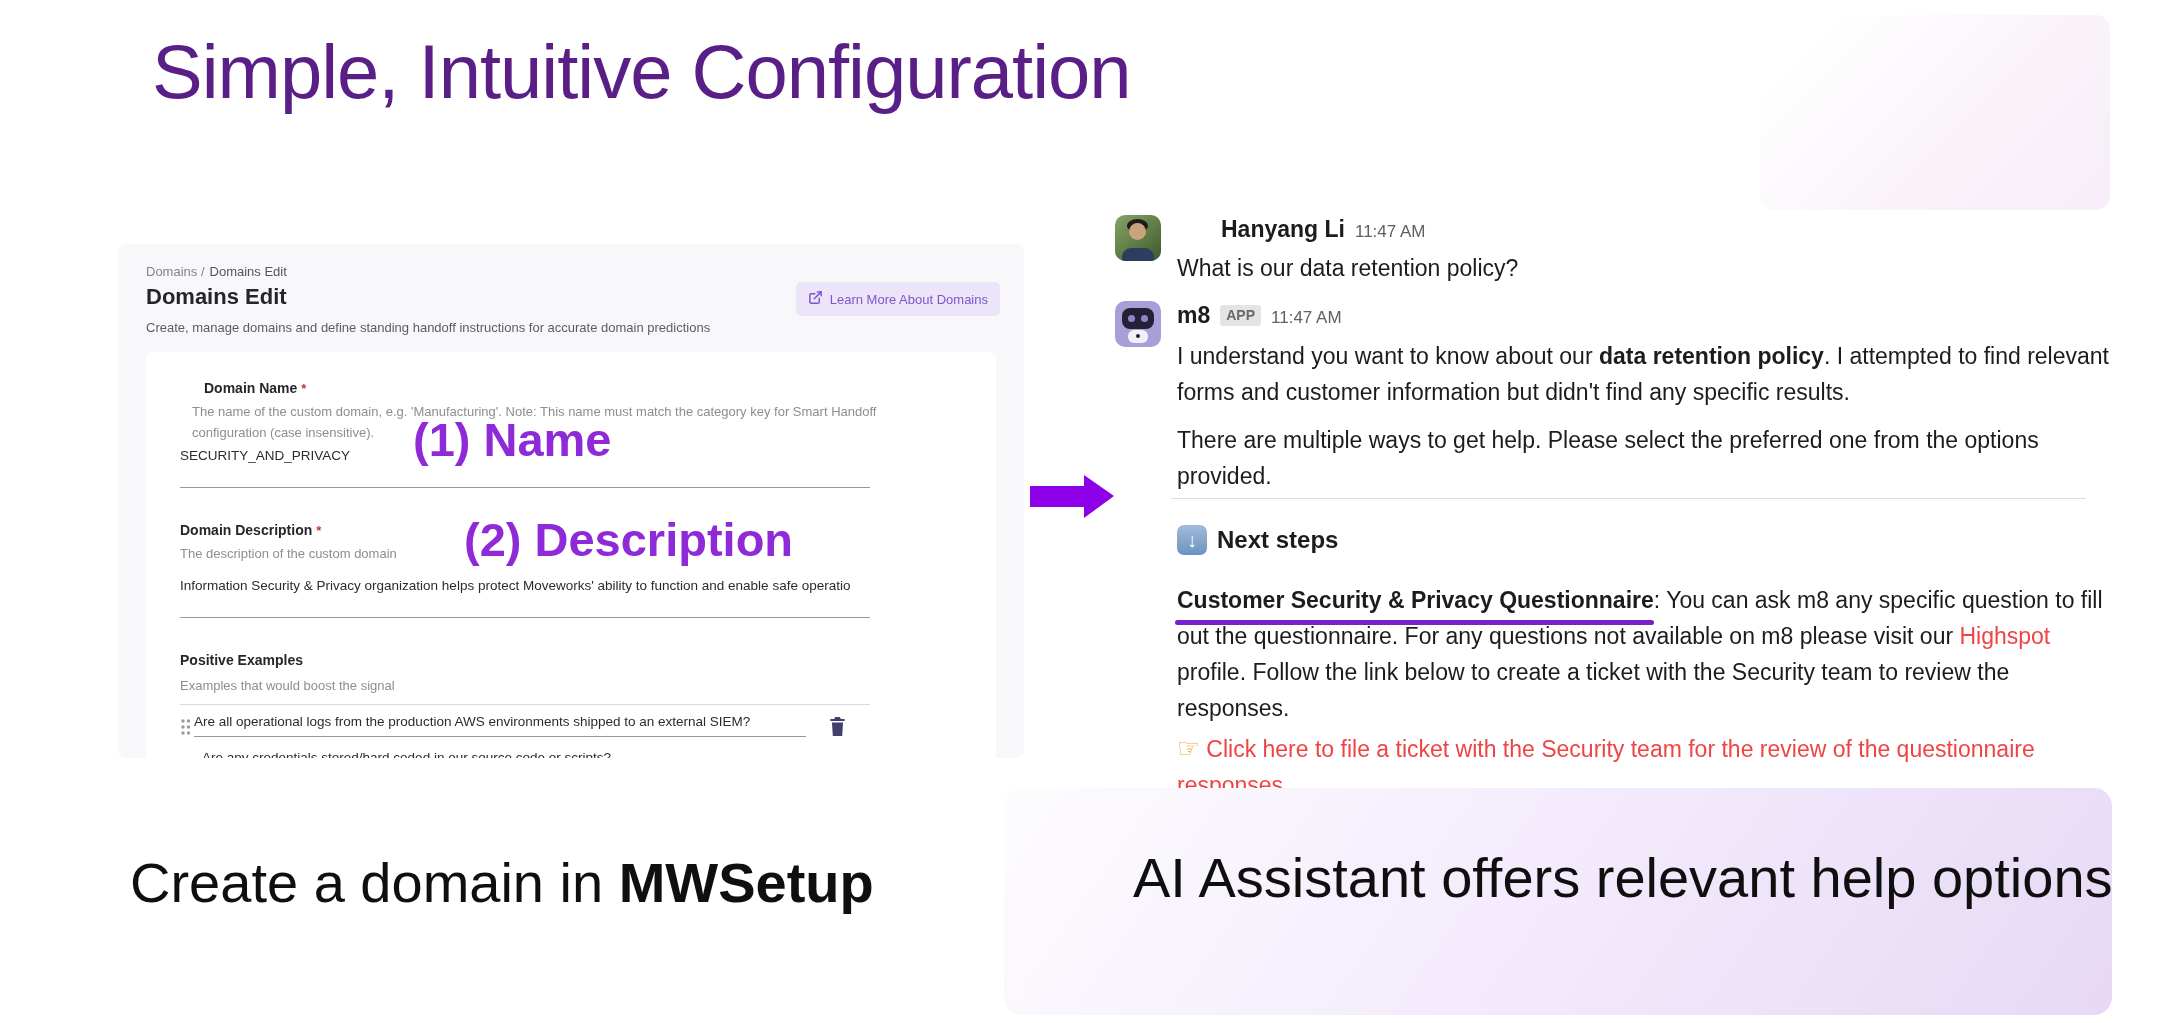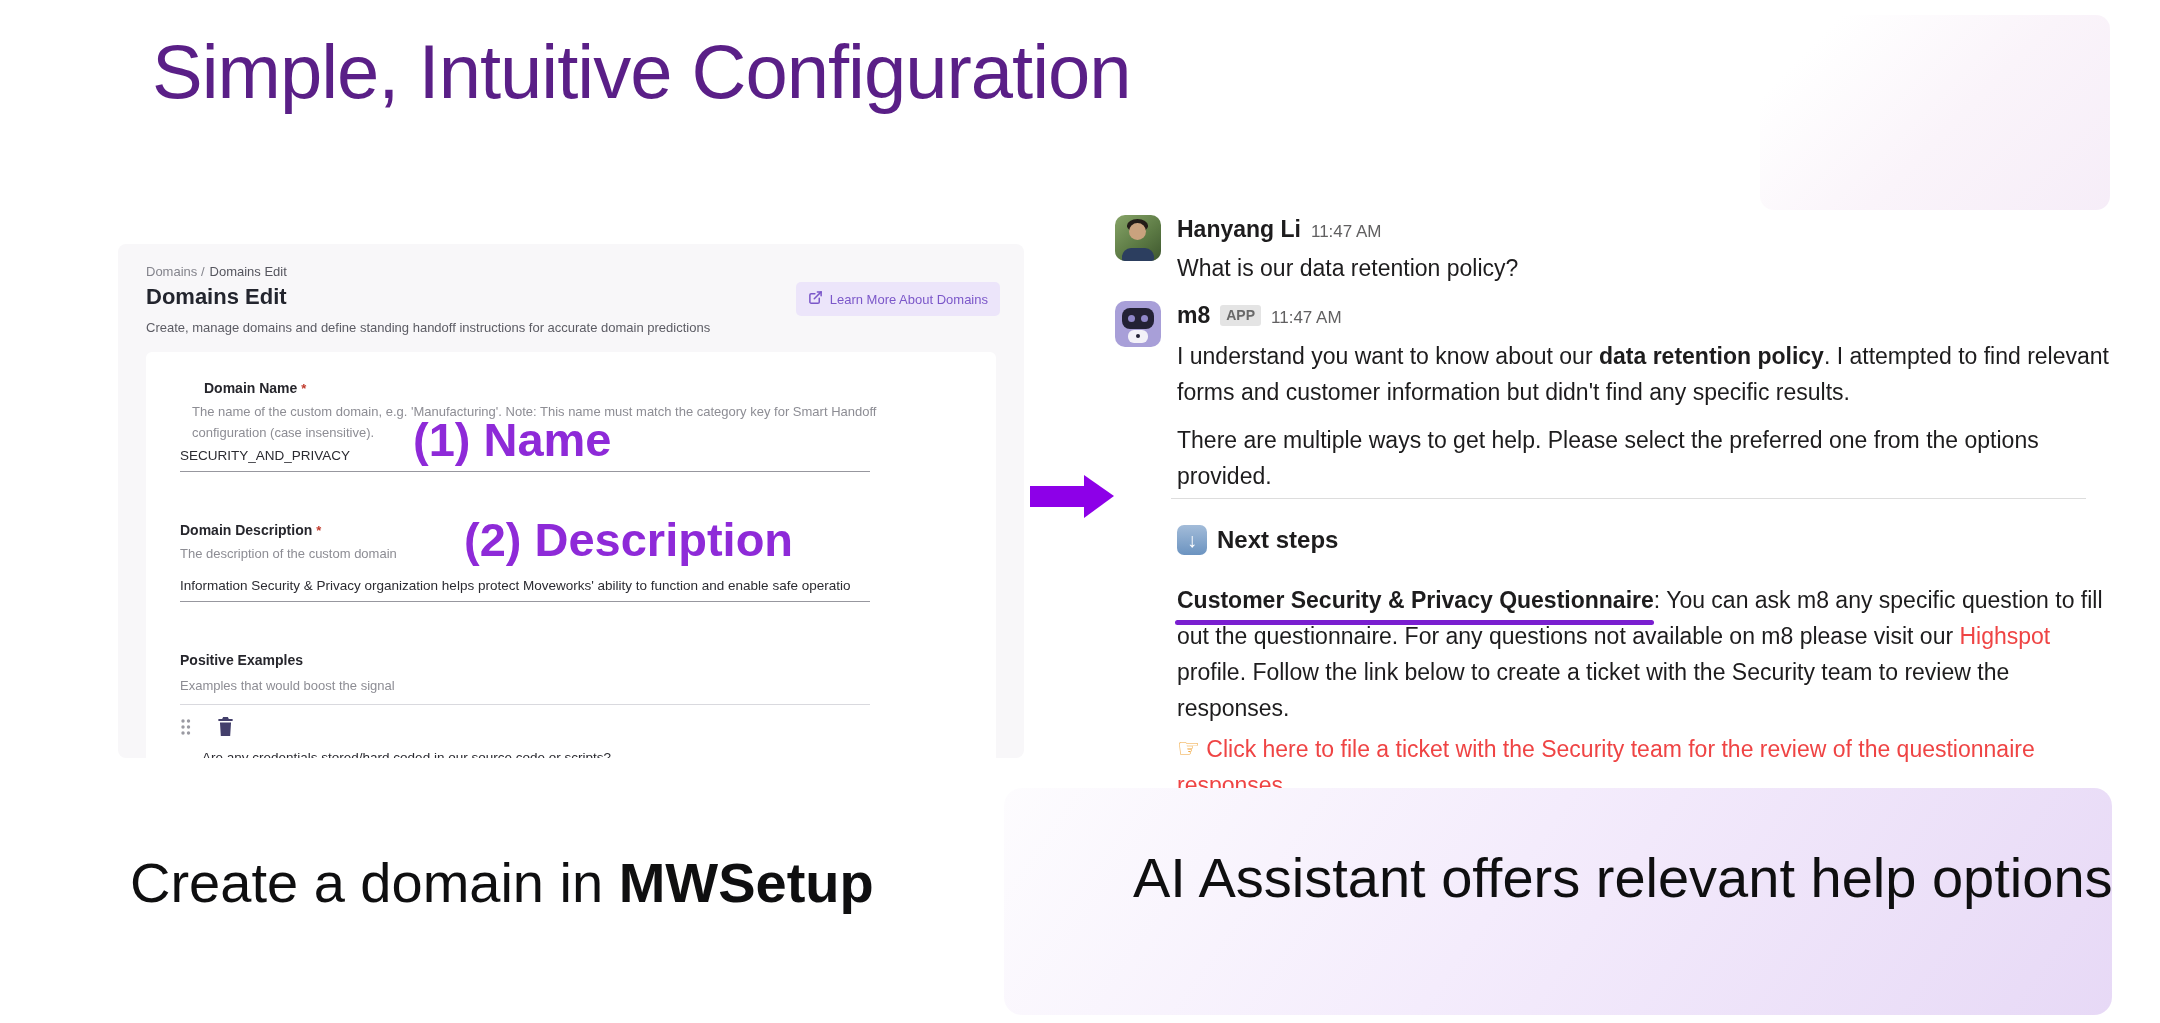--- a/index.html
+++ b/index.html
@@ -23,21 +23,21 @@
   .mw-subtitle{position:absolute;left:28px;top:76px;font-size:13px;color:#5c5c64;}
   .mw-learn-btn{position:absolute;right:24px;top:38px;display:flex;align-items:center;gap:7px;
     background:#ece5fa;color:#7b57c9;font-size:13px;padding:8px 12px;border-radius:5px;cursor:pointer;}
   .mw-learn-btn svg{width:15px;height:15px;}
   .mw-card{position:absolute;left:28px;right:28px;top:108px;bottom:0;background:#ffffff;
     border-radius:6px 6px 0 0;overflow:hidden;}
   .form-label{position:absolute;left:34px;font-size:14px;font-weight:bold;color:#26262c;}
   .req{color:#c0392b;font-weight:bold;margin-left:4px;font-size:13px;}
   .form-helper{position:absolute;left:34px;width:700px;font-size:13px;color:#8d8d94;line-height:1.6;}
   .form-value{position:absolute;left:34px;width:690px;font-size:13.5px;color:#2b2b31;
-    border-bottom:1px solid #97979e;padding-bottom:8px;white-space:nowrap;overflow:hidden;}
+    border-bottom:1px solid #97979e;padding-bottom:24px;white-space:nowrap;overflow:hidden;}
   .dn-label{top:28px;padding-left:24px;} .dn-helper{top:50px;margin-left:12px;} .dn-value{top:96px;}
   .dd-label{top:170px;} .dd-helper{top:192px;} .dd-value{top:226px;}
   .pe-label{top:300px;} .pe-helper{top:324px;}
   .pe-topline{position:absolute;left:34px;top:352px;width:690px;border-top:1px solid #d9d9de;}
   .example-row{position:absolute;left:34px;top:362px;width:720px;display:flex;align-items:flex-start;}
   .drag-handle{width:14px;padding-top:3px;cursor:grab;}
   .example-text{width:612px;font-size:13.5px;color:#2b2b31;border-bottom:1px solid #97979e;
     padding-bottom:7px;white-space:nowrap;overflow:hidden;}
   .trash-btn{margin-left:22px;cursor:pointer;padding-top:1px;}
   .example-clipped{position:absolute;left:56px;top:398px;width:612px;font-size:13.5px;color:#2b2b31;
@@ -63,21 +63,21 @@
   .m8-head{position:absolute;top:7px;left:7px;width:32px;height:21px;border-radius:8px;background:#232135;}
   .m8-eye{position:absolute;top:7px;width:7px;height:7px;border-radius:50%;background:#8f86c9;}
   .m8-eye.l{left:6px;} .m8-eye.r{left:19px;}
   .m8-chin{position:absolute;bottom:4px;left:13px;width:20px;height:13px;border-radius:6px;background:#f3f1f8;}
   .m8-dot{position:absolute;top:4px;left:8px;width:4px;height:4px;border-radius:50%;background:#232135;}
   .msg-head{position:absolute;left:62px;display:flex;align-items:baseline;gap:10px;}
   .msg-sender{font-size:23px;font-weight:bold;color:#1d1c1d;cursor:pointer;}
   .msg-time{font-size:17px;color:#616061;}
   .app-badge{font-size:14px;font-weight:bold;color:#696969;background:#e4e4e4;border-radius:3px;
     padding:2px 6px 3px;position:relative;top:-3px;}
-  .head-1{top:6px;} .head-2{top:92px;justify-content:space-between;}
+  .head-1{top:6px;margin-left:44px;} .head-2{top:92px;justify-content:space-between;}
   .msg-text{position:absolute;left:62px;font-size:23px;line-height:36px;color:#1d1c1d;width:945px;}
   .text-1{top:40px;}
   .para-1{top:128px;} .para-2{top:212px;}
   .slack-divider{position:absolute;left:56px;top:288px;width:915px;border-top:1px solid #dddddd;}
   .next-steps{position:absolute;left:62px;top:315px;display:flex;align-items:center;gap:10px;}
   .emoji-down{width:30px;height:30px;border-radius:7px;display:flex;align-items:center;justify-content:center;
     background:linear-gradient(180deg,#a3bcd9 0%,#6b93c0 100%);color:#ffffff;font-size:20px;font-weight:bold;}
   .next-steps-label{font-size:24px;font-weight:bold;color:#1d1c1d;}
   .para-q{top:372px;}
   .q-bold{font-weight:bold;position:relative;display:inline-block;}
@@ -141,20 +141,21 @@
         <span class="drag-handle"><svg width="11" height="20" viewBox="0 0 11 20">
               <g fill="#9a9aa2">
                 <circle cx="3" cy="4" r="1.7"></circle>
                 <circle cx="8.5" cy="4" r="1.7"></circle>
                 <circle cx="3" cy="10" r="1.7"></circle>
                 <circle cx="8.5" cy="10" r="1.7"></circle>
                 <circle cx="3" cy="16" r="1.7"></circle>
                 <circle cx="8.5" cy="16" r="1.7"></circle>
               </g>
             </svg></span>
+        <span class="example-text">Are all operational logs from the production AWS environments shipped to an external SIEM?</span>
         <span class="trash-btn"><svg width="19" height="23" viewBox="0 0 24 28">
               <path fill="#433f6b" d="M9 2h6l1.2 2.5H21V7H3V4.5h4.8L9 2zm-4 7h14l-1.1 17H6.1L5 9z"></path>
             </svg></span>
       </div>
       <div class="example-clipped">Are any credentials stored/hard coded in our source code or scripts?</div>
     </div>
   </div>
 
   <div class="annotation ann-1">(1) Name</div>
   <div class="annotation ann-2">(2) Description</div>

